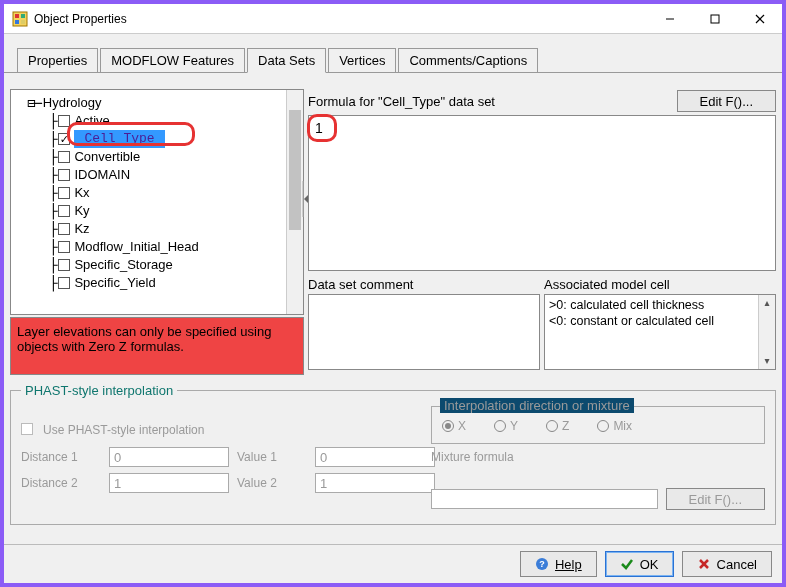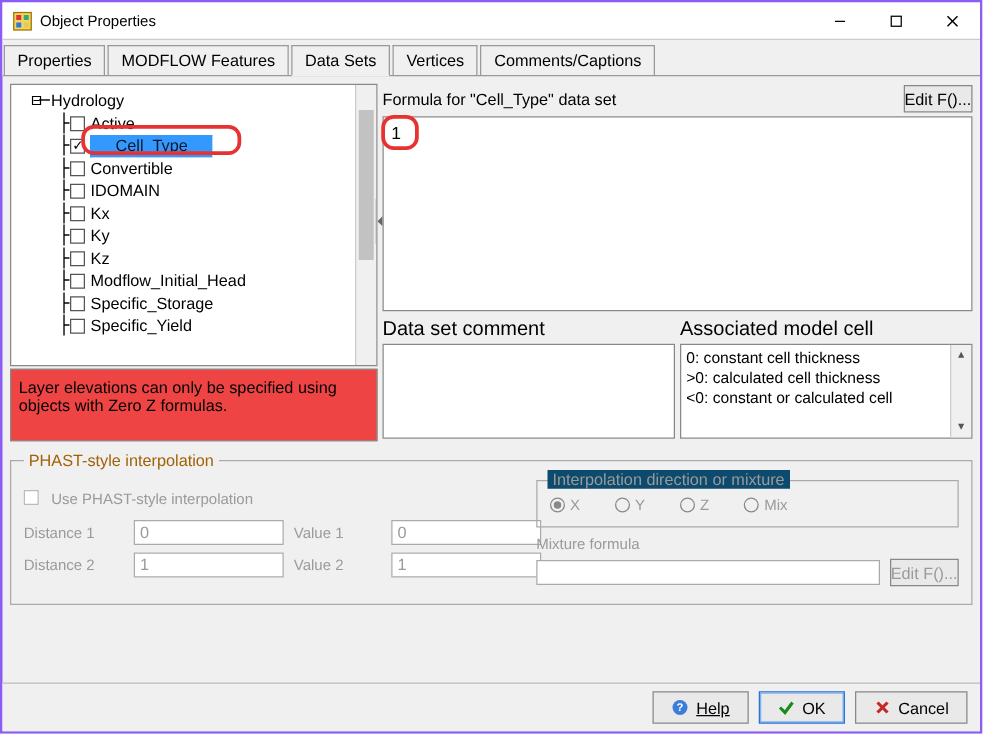--- a/index.html
+++ b/index.html
@@ -6,46 +6,47 @@
   body {
     margin: 0;
     font-family: "Segoe UI", Tahoma, sans-serif;
     font-size: 12px;
     background: #fff;
     color: #000;
   }
   .window {
     width: 786px;
     height: 587px;
-    border: 2px solid #8b5cf6;
+    border: 4px solid #8b5cf6;
     background: #f0f0f0;
     display: flex;
     flex-direction: column;
     position: relative;
+    gap: 10px;
   }
   .titlebar {
     height: 30px;
     background: #fff;
     display: flex;
     align-items: center;
     border-bottom: 1px solid #ccc;
   }
   .titlebar .app-icon {
     width: 16px; height: 16px; margin: 0 6px 0 8px;
     display: inline-block;
   }
   .titlebar .title { flex: 1; font-size: 12px; }
   .winbtn {
     width: 45px; height: 30px; display: flex; align-items: center; justify-content: center;
     font-size: 14px; font-family: "Segoe UI Symbol", sans-serif;
   }
   .tabstrip {
     display: flex;
     align-items: flex-end;
-    padding: 4px 4px 0 1px;
+    padding: 4px 4px 0 13px;
     background: #f0f0f0;
     border-bottom: 1px solid #999;
     gap: 0;
   }
   .tab {
     padding: 4px 10px 4px 10px;
     border: 1px solid #999;
     border-bottom: none;
     background: #f0f0f0;
     margin-right: 2px;
@@ -99,22 +100,23 @@
   .tree .indent0 { padding-left: 10px; }
   .tree .indent1 { padding-left: 32px; }
   .glyph { font-family: monospace; margin-right: 3px; user-select: none; font-size: 14px; letter-spacing: -2px; }
   .cb {
     width: 12px; height: 12px; border: 1px solid #555; margin-right: 4px;
     display: inline-flex; align-items: center; justify-content: center;
     font-size: 10px; line-height: 10px; background:#fff;
   }
   .cb.checked::after { content: "✓"; font-size: 11px; }
   .sel {
-    background: #3399ff; color: #0f172a; padding: 0 20px;
+    background: #3399ff; color: #4c1d95; padding: 0 10px;
     outline: 1px dotted #fff;
+    font-family: Liberation Mono, monospace;
   }
   .highlight {
     position: absolute;
     border: 3px solid #e63232;
     border-radius: 10px;
     pointer-events: none;
   }
   .hintbox {
     border: 1px solid #888;
     background: #ef4444;
@@ -126,52 +128,52 @@
   .rightcol {
     flex: 1;
     display: flex;
     flex-direction: column;
     position: relative;
   }
   .formula-head {
     display: flex; align-items: center; gap: 6px; height: 24px;
   }
   .editf-btn {
-    border: 1px solid #888; background: #e9e9e9; padding: 2px 0; height: 22px;
+    border: 1px solid #888; background: #e9e9e9; padding: 2px 22px; height: 22px;
     font-size: 13px;
   }
   .formula-box {
     border: 1px solid #888; background: #fff; height: 156px; margin-top: 2px;
     padding: 4px 6px; position: relative; font-size: 14px;
   }
   .splitter {
     position: absolute; left: -6px; top: 90px; width: 10px; height: 40px;
   }
   .row2 {
     display: flex; gap: 4px; margin-top: 6px;
   }
   .commentcol, .assoccol { flex: 1; display: flex; flex-direction: column; }
-  .panel-label { font-size: 16px; margin-bottom: 2px; }
+  .panel-label { font-size: 13px; margin-bottom: 2px; }
   .listbox {
     border: 1px solid #888; background: #fff; height: 76px; padding: 2px 4px;
     font-size: 12.5px; line-height: 16px; overflow: hidden; position: relative;
   }
   .listbox .lscroll {
     position: absolute; right: 0; top: 0; bottom: 0; width: 17px; background: #f0f0f0; border-left: 1px solid #ccc;
   }
   .listbox .lscroll .up, .listbox .lscroll .down {
     position: absolute; left: 0; right: 0; height: 16px; text-align: center; font-size: 10px; line-height: 16px; color:#555;
   }
   .listbox .lscroll .up { top: 0; }
   .listbox .lscroll .down { bottom: 0; }
   fieldset.group {
     border: 1px solid #aaa; margin: 8px 0 0 0; padding: 8px 10px 14px 10px;
     background: #f0f0f0;
   }
-  fieldset.group legend { font-size: 13px; padding: 0 4px; color: #a16207; }
+  fieldset.group legend { font-size: 13px; padding: 0 4px; color: #0f766e; }
   .phast-row { display: flex; align-items: center; gap: 10px; }
   .phast-left { width: 400px; }
   .phast-right { flex: 1; }
   .disabled { color: #9a9a9a; }
   .textin {
     border: 1px solid #aaa; background: #fff; height: 20px;
     padding: 0 4px; font-size: 13px; color: #777;
   }
   .textin[disabled] { background: #fff; color: #9a9a9a; }
   .radio { width: 12px; height: 12px; border: 1px solid #888; border-radius: 50%; display: inline-block; margin-right: 4px; vertical-align: -2px; position: relative; }
@@ -328,21 +330,20 @@
         <div class="row2">
           <div class="commentcol">
             <div class="panel-label">Data set comment</div>
             <div class="listbox">
               <span></span>
             </div>
           </div>
           <div class="assoccol">
             <div class="panel-label">Associated model cell</div>
             <div class="listbox">
-              <div>0: constant cell thickness</div>
               <div>&gt;0: calculated cell thickness</div>
               <div>&lt;0: constant or calculated cell</div>
               <div class="lscroll">
                   <div class="up">▴</div>
                   <div class="down">▾</div>
                 </div>
             </div>
           </div>
         </div>
       </div>
@@ -370,21 +371,21 @@
         <div class="phast-right disabled">
           <div class="interpset">
             <span class="leg">Interpolation direction or mixture</span>
             <div class="radios">
               <span><span class="radio checked"></span><span>X</span></span>
               <span><span class="radio"></span><span>Y</span></span>
               <span><span class="radio"></span><span>Z</span></span>
               <span><span class="radio"></span><span>Mix</span></span>
             </div>
           </div>
-          <div style="margin-bottom:5px;">Mixture formula</div>
+          <div style="margin-bottom:24px;">Mixture formula</div>
           <div style="display:flex; gap:8px; align-items:center;">
             <input class="textin" disabled="" style="flex: 1 1 0%;">
             <button class="editf-btn disabled" disabled="">Edit F()...</button>
           </div>
         </div>
       </div>
     </fieldset>
 
   </div>
 

